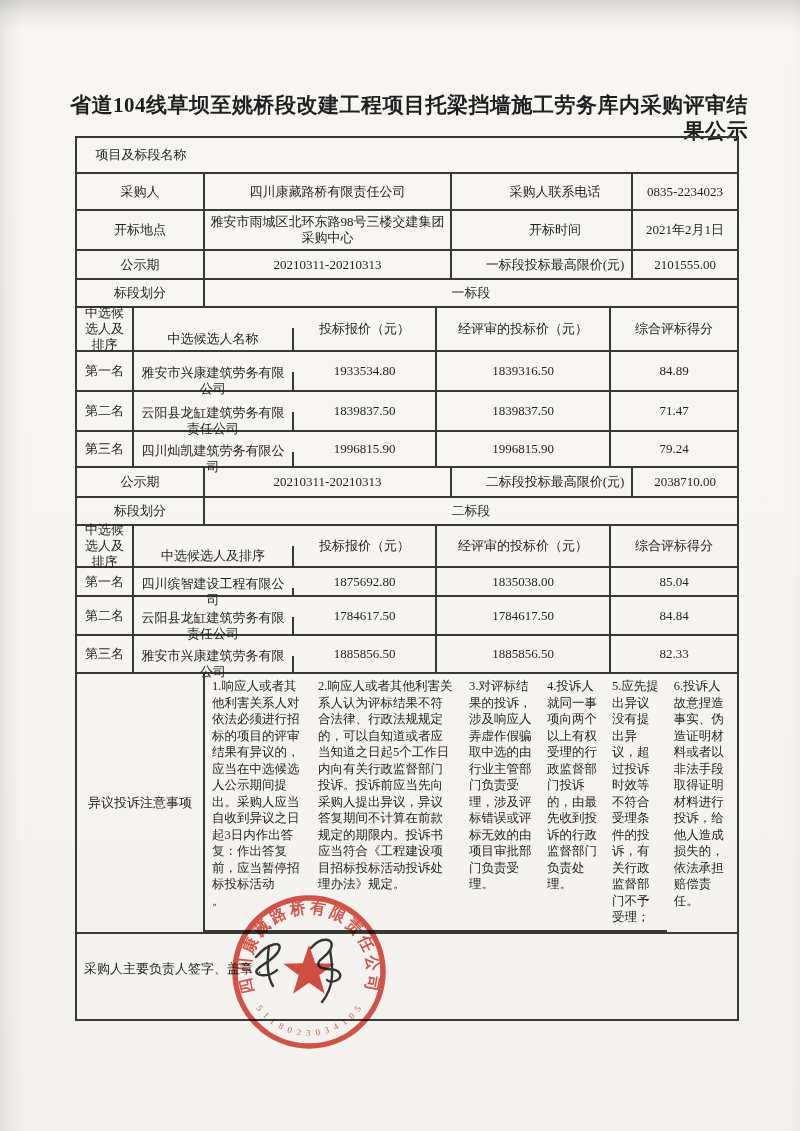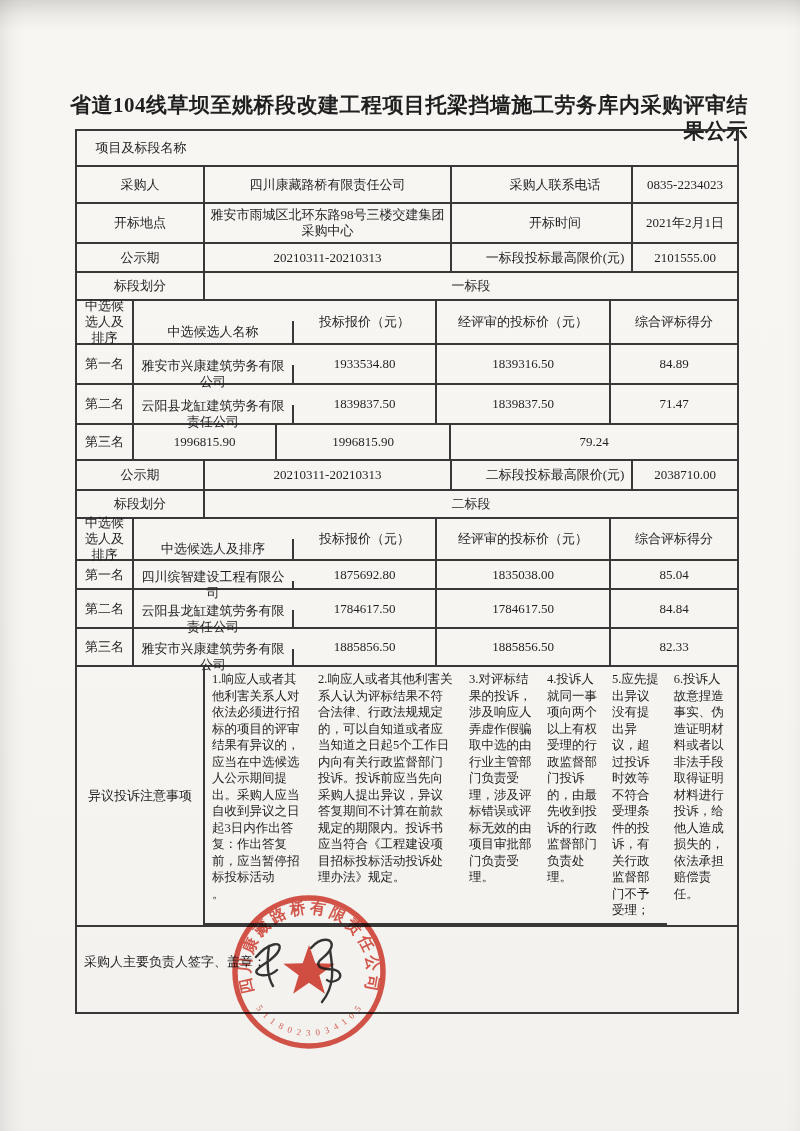--- a/index.html
+++ b/index.html
@@ -13,21 +13,21 @@
     position:relative;width:800px;height:1131px;overflow:hidden;
     background:linear-gradient(180deg,#d8d6d3 0px,#ecebe8 16px,#f7f6f3 30px,#f7f5f2 55%,#f3f1ee 100%);
     box-shadow:inset 22px 0 30px -26px rgba(0,0,0,.18), inset -14px 0 24px -22px rgba(0,0,0,.10);
   }
   .title{
     position:absolute;top:84px;left:60px;width:680px;
     font-size:21px;font-weight:bold;line-height:26px;
     text-align:right;margin:8px;letter-spacing:.5px;
   }
   .tbl{
-    position:absolute;left:75px;top:129px;width:660px;
+    position:absolute;left:75px;top:136px;width:660px;
     border:2px solid #383838;
     font-size:13px;
   }
   .row{display:flex;border-bottom:2px solid #383838;}
   .row:last-child{border-bottom:none;}
   .c{
     box-sizing:border-box;border-right:2px solid #383838;
     display:flex;align-items:center;justify-content:center;
     text-align:center;padding:2px 4px;line-height:16px;
   }
@@ -113,20 +113,21 @@
     </div>
     <div class="row" style="height:38px">
       <div class="c k1">第二名</div>
       <div class="c k2">云阳县龙缸建筑劳务有限责任公司</div>
       <div class="c k3">1839837.50</div>
       <div class="c k4">1839837.50</div>
       <div class="c fx">71.47</div>
     </div>
     <div class="row" style="height:34px">
       <div class="c k1">第三名</div>
+      <div class="c k2">四川灿凯建筑劳务有限公司</div>
       <div class="c k3">1996815.90</div>
       <div class="c k4">1996815.90</div>
       <div class="c fx">79.24</div>
     </div>
 
     <div class="row" style="height:28px">
       <div class="c w1">公示期</div>
       <div class="c w2">20210311-20210313</div>
       <div class="c w3">二标段投标最高限价(元)</div>
       <div class="c fx">2038710.00</div>

